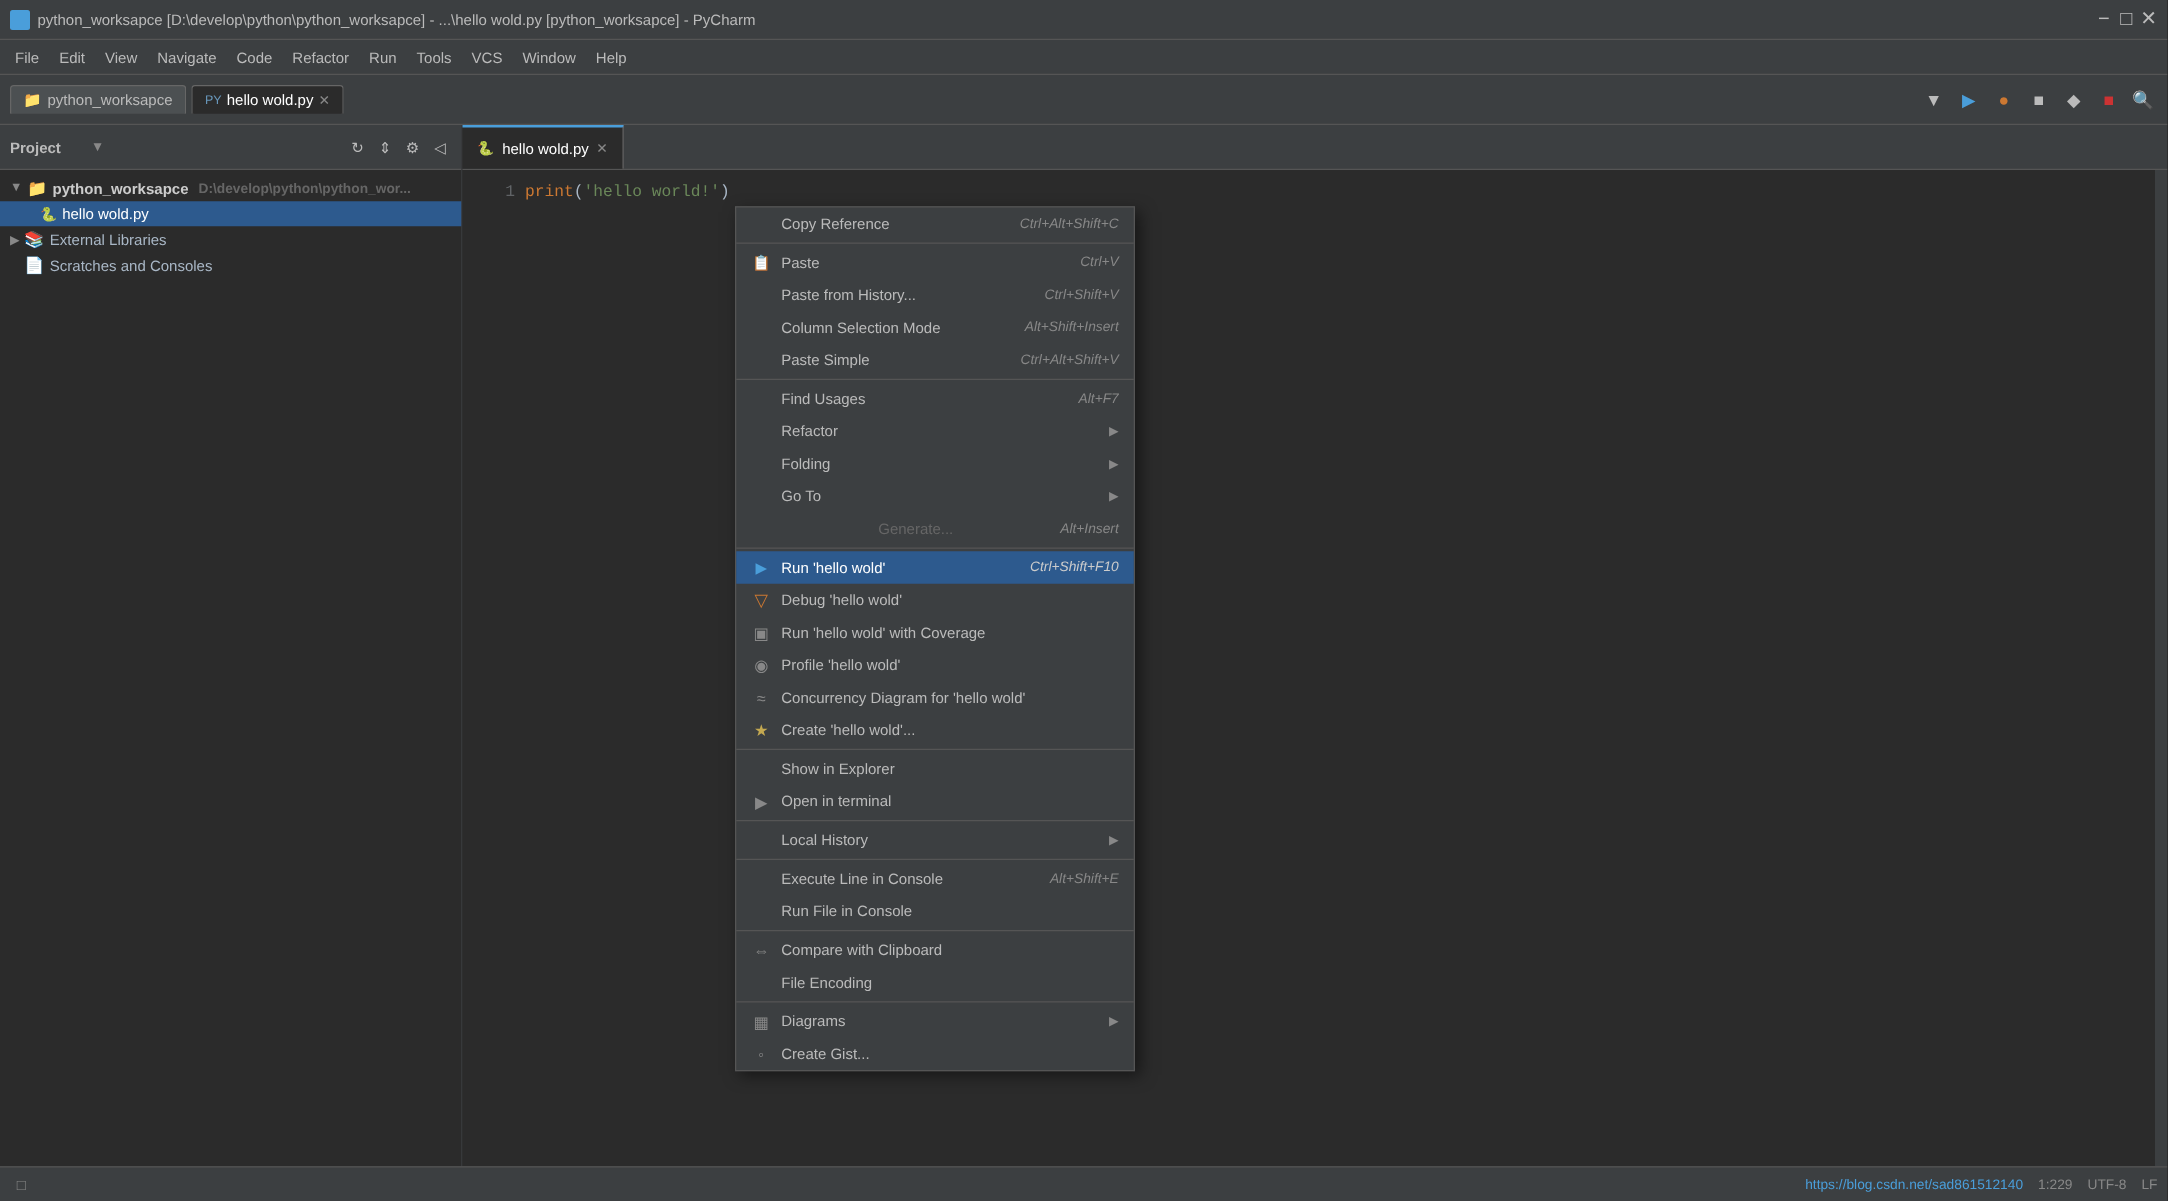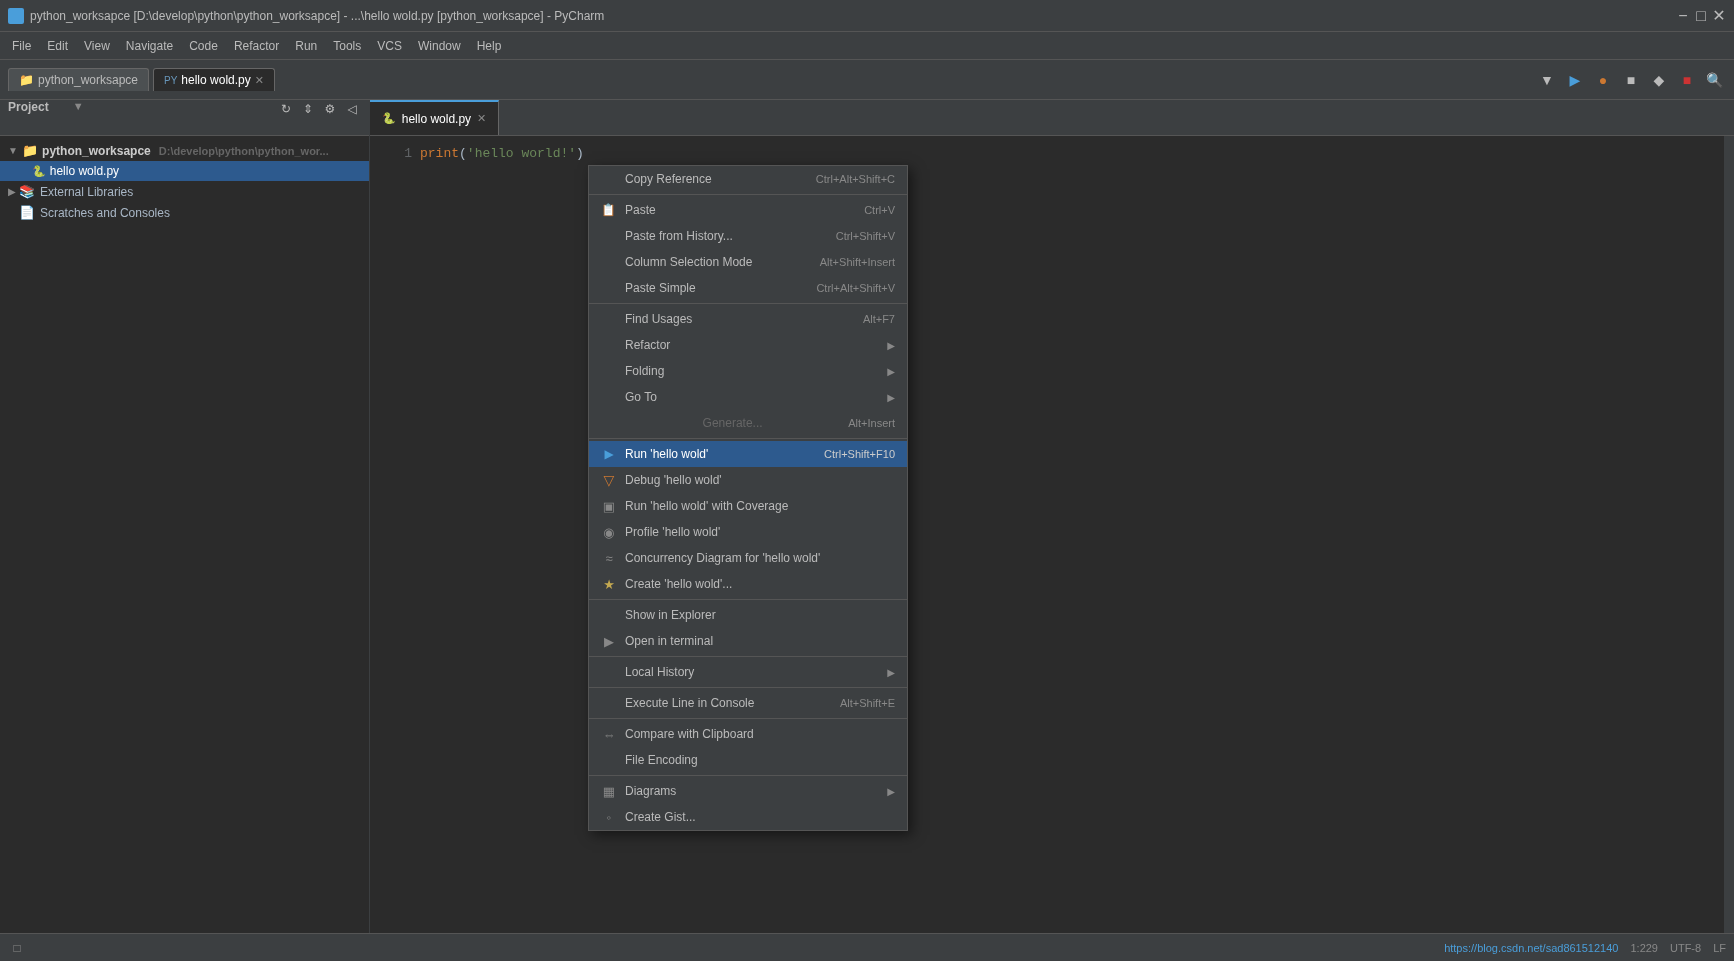--- a/index.html
+++ b/index.html
@@ -125,20 +125,21 @@
     .sidebar {
       width: 370px;
       background: #2b2b2b;
       border-right: 1px solid #3c3f41;
       flex-shrink: 0;
     }
     .sidebar-header {
       height: 36px;
       background: #3c3f41;
       display: flex;
+      align-items: center;
       padding: 0 8px;
       gap: 24px;
       border-bottom: 1px solid #555;
     }
     .sidebar-header-icons {
       margin-left: auto;
       display: flex;
       gap: 4px;
     }
     .project-tree {
@@ -249,21 +250,21 @@
       align-items: center;
       padding: 5px 12px;
       cursor: pointer;
       color: #bbb;
       gap: 8px;
       min-height: 26px;
     }
     .ctx-item.highlighted { background: #2d5a8e; color: #fff; }
     .ctx-item.disabled { color: #666; cursor: default; text-align: center; }
     .ctx-item-label { flex: 1; }
-    .ctx-item-shortcut { color: #888; font-size: 11px; flex-shrink: 0; }
+    .ctx-item-shortcut { color: #888; font-size: 11px; flex-shrink: 0; font-style: italic; }
     .ctx-item.highlighted .ctx-item-shortcut { color: #ccc; }
     .ctx-arrow { color: #888; font-size: 10px; }
     .ctx-separator {
       height: 1px;
       background: #555;
       margin: 2px 0;
     }
     .ctx-icon {
       width: 16px;
       height: 16px;
@@ -516,20 +517,25 @@
     <span class="ctx-arrow">▶</span>
   </div>
   <div class="ctx-separator"></div>
 
   <div class="ctx-item">
     <span class="ctx-icon"></span>
     <span class="ctx-item-label">Execute Line in Console</span>
     <span class="ctx-item-shortcut">Alt+Shift+E</span>
   </div>
 
+  <div class="ctx-item">
+    <span class="ctx-icon"></span>
+    <span class="ctx-item-label">Run File in Console</span>
+    <span class="ctx-item-shortcut"></span>
+  </div>
   <div class="ctx-separator"></div>
 
   <div class="ctx-item">
     <span class="ctx-icon" style="color:#888;font-size:13px;">⇔</span>
     <span class="ctx-item-label">Compare with Clipboard</span>
     <span class="ctx-item-shortcut"></span>
   </div>
 
   <div class="ctx-item">
     <span class="ctx-icon"></span>

